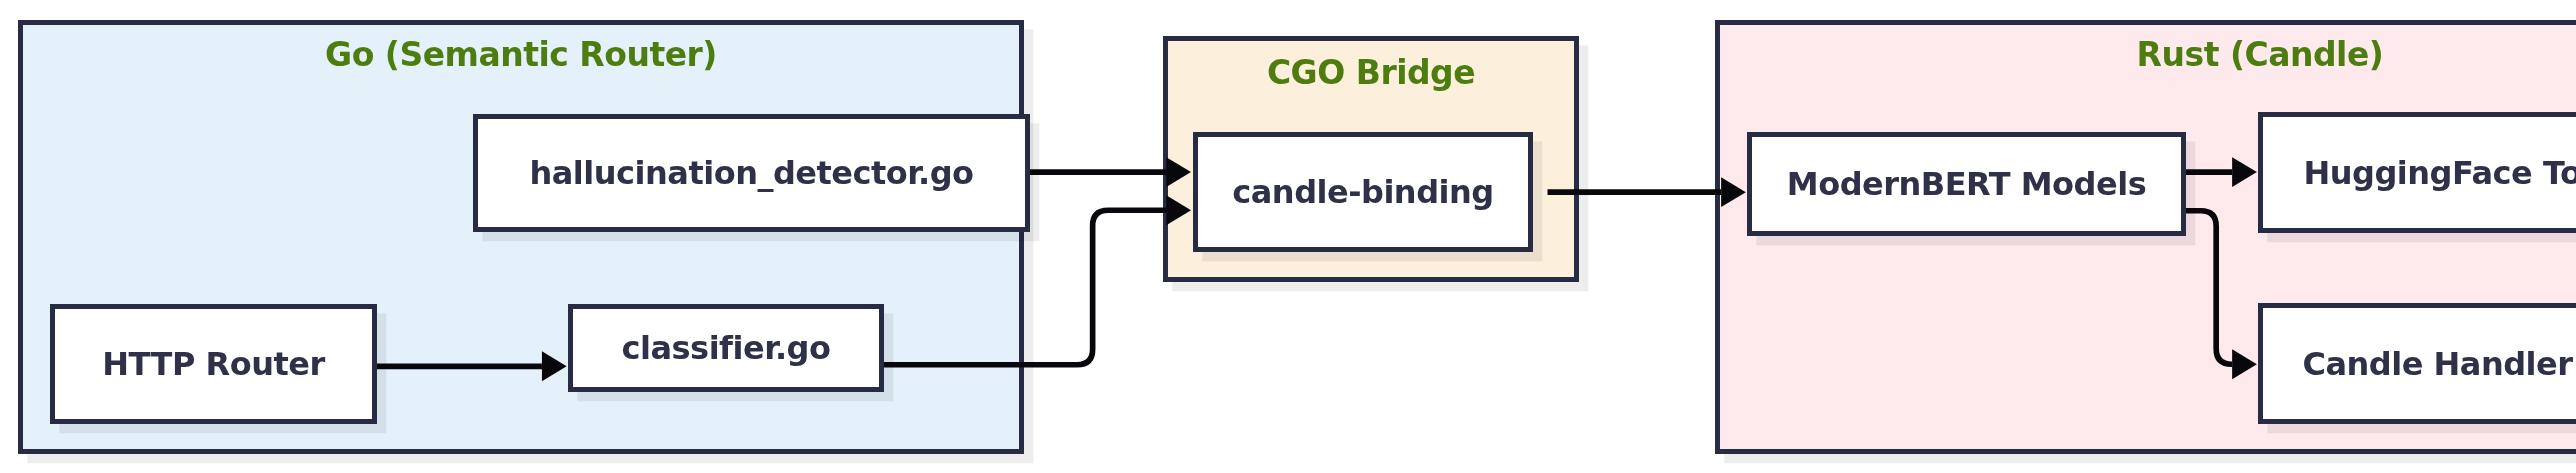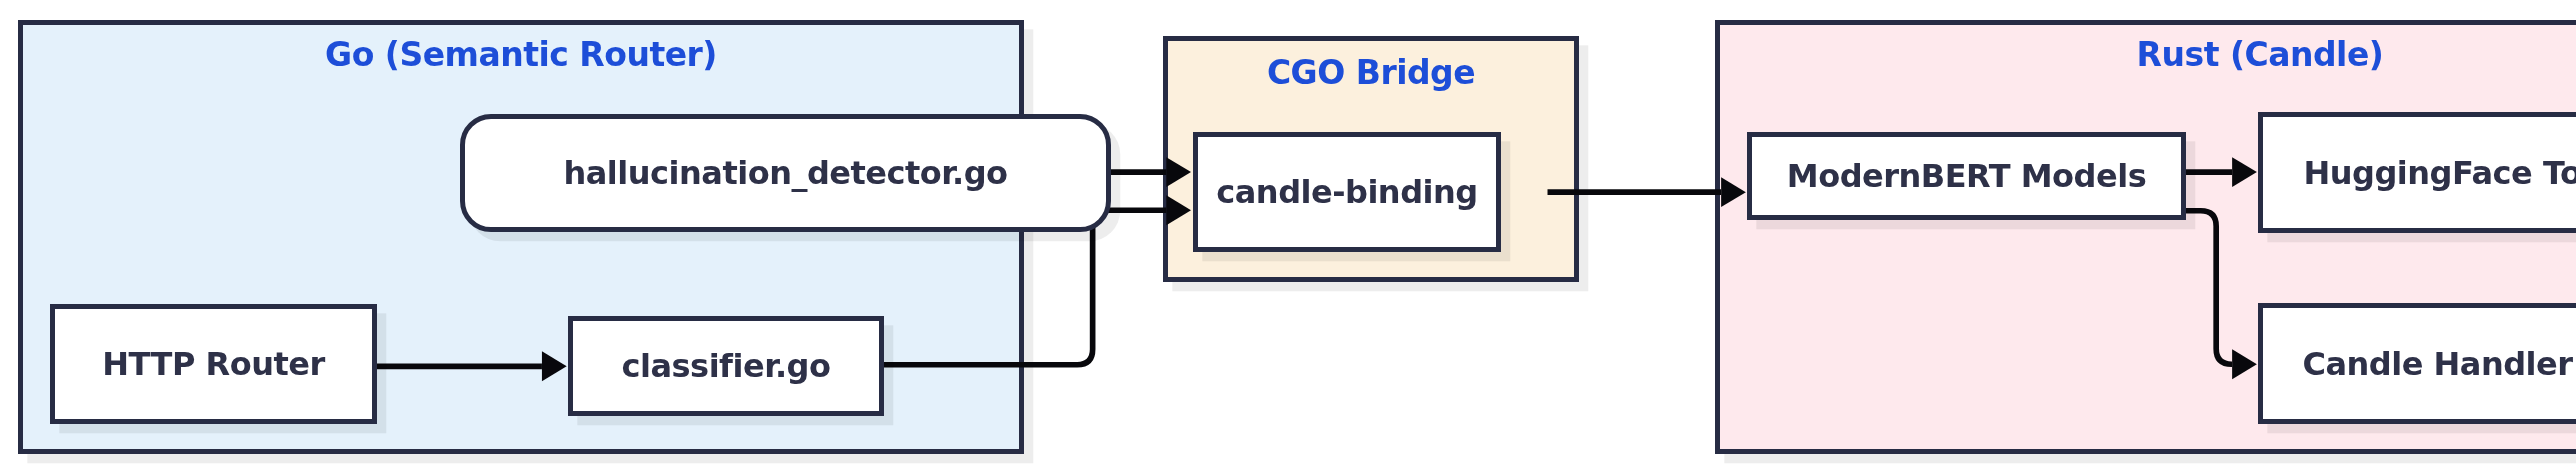--- a/index.html
+++ b/index.html
@@ -16,21 +16,21 @@
     box-sizing:border-box;
     box-shadow:9.3px 9.3px 0 rgba(0,0,0,0.07);
   }
   #c-go{left:18px;top:19.6px;width:1006px;height:434px;background:#e4f1fb;}
   #c-cgo{left:1163px;top:36px;width:416px;height:246px;background:#fcf0dd;}
   #c-rust{left:1715px;top:19.6px;width:1090px;height:434px;background:#fee9ed;}
   .container-title{
     position:absolute;left:0;right:0;top:12px;
     text-align:center;
     font-size:33px;line-height:36px;font-weight:600;
-    color:#1d4ed8;
+    color:#4d7c0f;
     letter-spacing:-0.5px;
     white-space:nowrap;
   }
   #c-cgo .container-title{top:14.4px;}
   .edges{
     position:absolute;left:0;top:0;width:2822px;height:474px;
   }
   .edges path{fill:none;stroke:#08080c;stroke-width:11px;}
   .edges polygon{fill:#08080c;stroke:none;}
   .node{
@@ -38,24 +38,24 @@
     background:#ffffff;
     border:5.7px solid #272c44;
     box-sizing:border-box;
     box-shadow:9.3px 9.3px 0 rgba(0,0,0,0.07);
     display:flex;align-items:center;justify-content:center;
     font-size:32px;font-weight:600;color:#2e3148;
     letter-spacing:-0.5px;
     white-space:nowrap;
   }
   #n-http{left:50px;top:304px;width:327px;height:120px;}
-  #n-classifier{left:568px;top:304px;width:316px;height:100px;margin-top:12px;}
-  #n-hallucination{left:460px;top:114px;width:651px;height:118px;border-radius:31px;}
-  #n-candle-binding{left:1193px;top:132px;width:308px;height:120px;}
-  #n-modernbert{left:1747px;top:132px;width:439px;height:88px;}
+  #n-classifier{left:568px;top:304px;width:316px;height:88px;}
+  #n-hallucination{left:473px;top:114px;width:557px;height:118px;}
+  #n-candle-binding{left:1193px;top:132px;width:340px;height:120px;}
+  #n-modernbert{left:1747px;top:132px;width:439px;height:104px;}
   #n-hf{left:2258px;top:112px;width:516px;height:121px;}
   #n-tensors{left:2258px;top:303px;width:359px;height:121px;}
 </style>
 </head>
 <body>
 
 <div class="canvas">
 
   <div class="container" id="c-go">
     <div class="container-title">Go (Semantic Router)</div>

